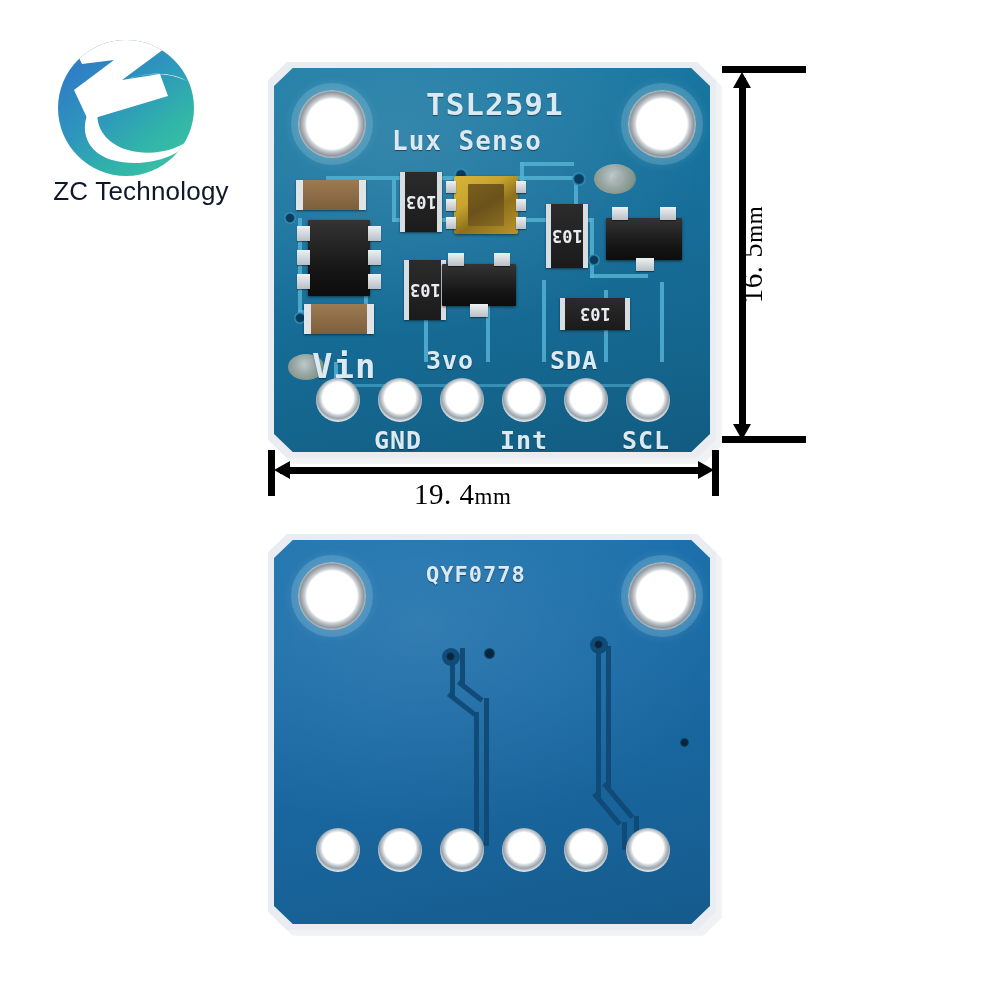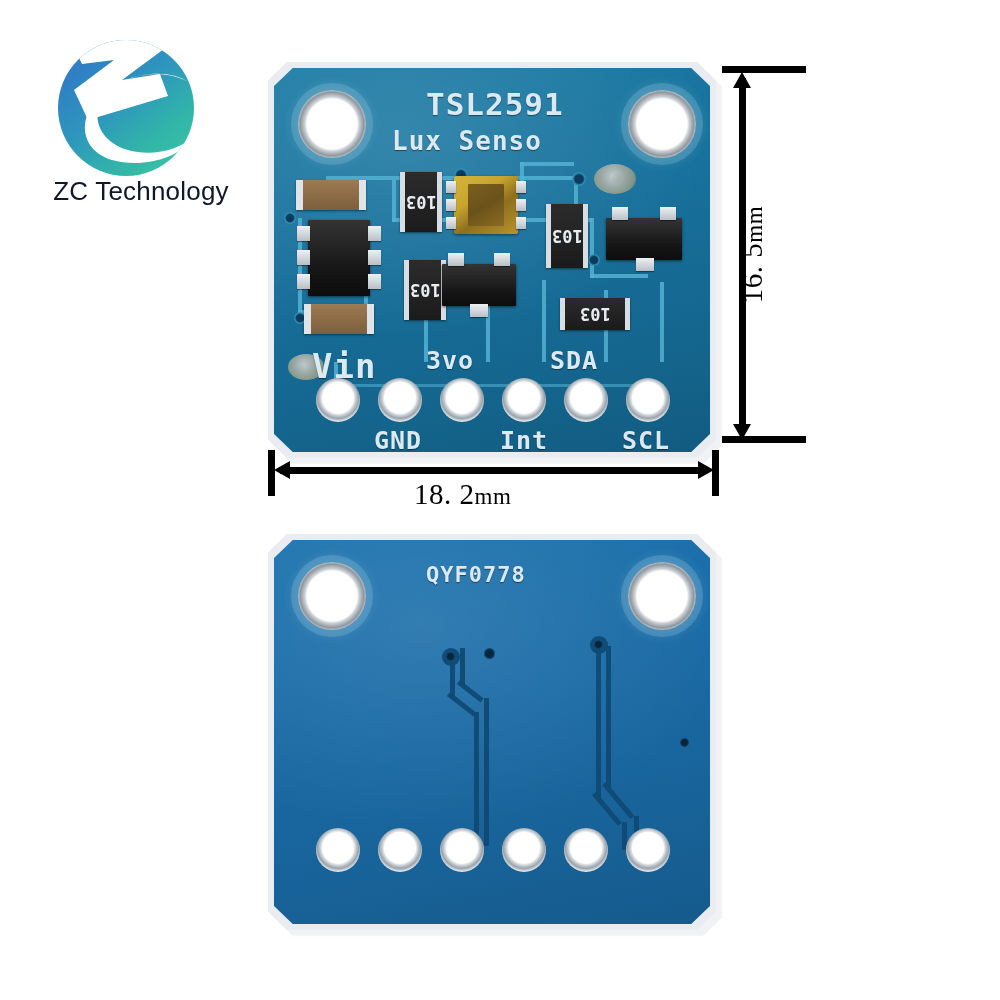--- a/index.html
+++ b/index.html
@@ -374,21 +374,21 @@
     <div class="arrow arrow-down" style="left:733px; top:424px;"></div>
     <div class="dim-label dim-label-v" style="left:704px; top:238px;"><span>16. 5</span><span class="dim-unit">mm</span></div>
   </div>
 
   <div>
     <div class="dim-ext" style="left:268px; top:450px; width:7px; height:46px;"></div>
     <div class="dim-ext" style="left:712px; top:450px; width:7px; height:46px;"></div>
     <div class="dim-line" style="left:280px; top:467px; width:424px; height:7px;"></div>
     <div class="arrow arrow-left" style="left:274px; top:461px;"></div>
     <div class="arrow arrow-right" style="left:698px; top:461px;"></div>
-    <div class="dim-label" style="left:414px; top:478px;"><span>18. 2</span><span class="dim-unit">mm</span></div>
+    <div class="dim-label" style="left:414px; top:478px;"><span>19. 4</span><span class="dim-unit">mm</span></div>
   </div>
 
   <div class="board-wrap back" style="left:268px; top:534px; width:448px; height:396px;">
     <div class="board-shadow"></div>
     <div class="board-edge"></div>
     <div class="board-face">
 
       <div class="silk" style="left:152px; top:22px; font-size:22px;">QYF0778</div>
 
       <div class="mhole" style="left:24px; top:22px; width:68px; height:68px;"></div>

